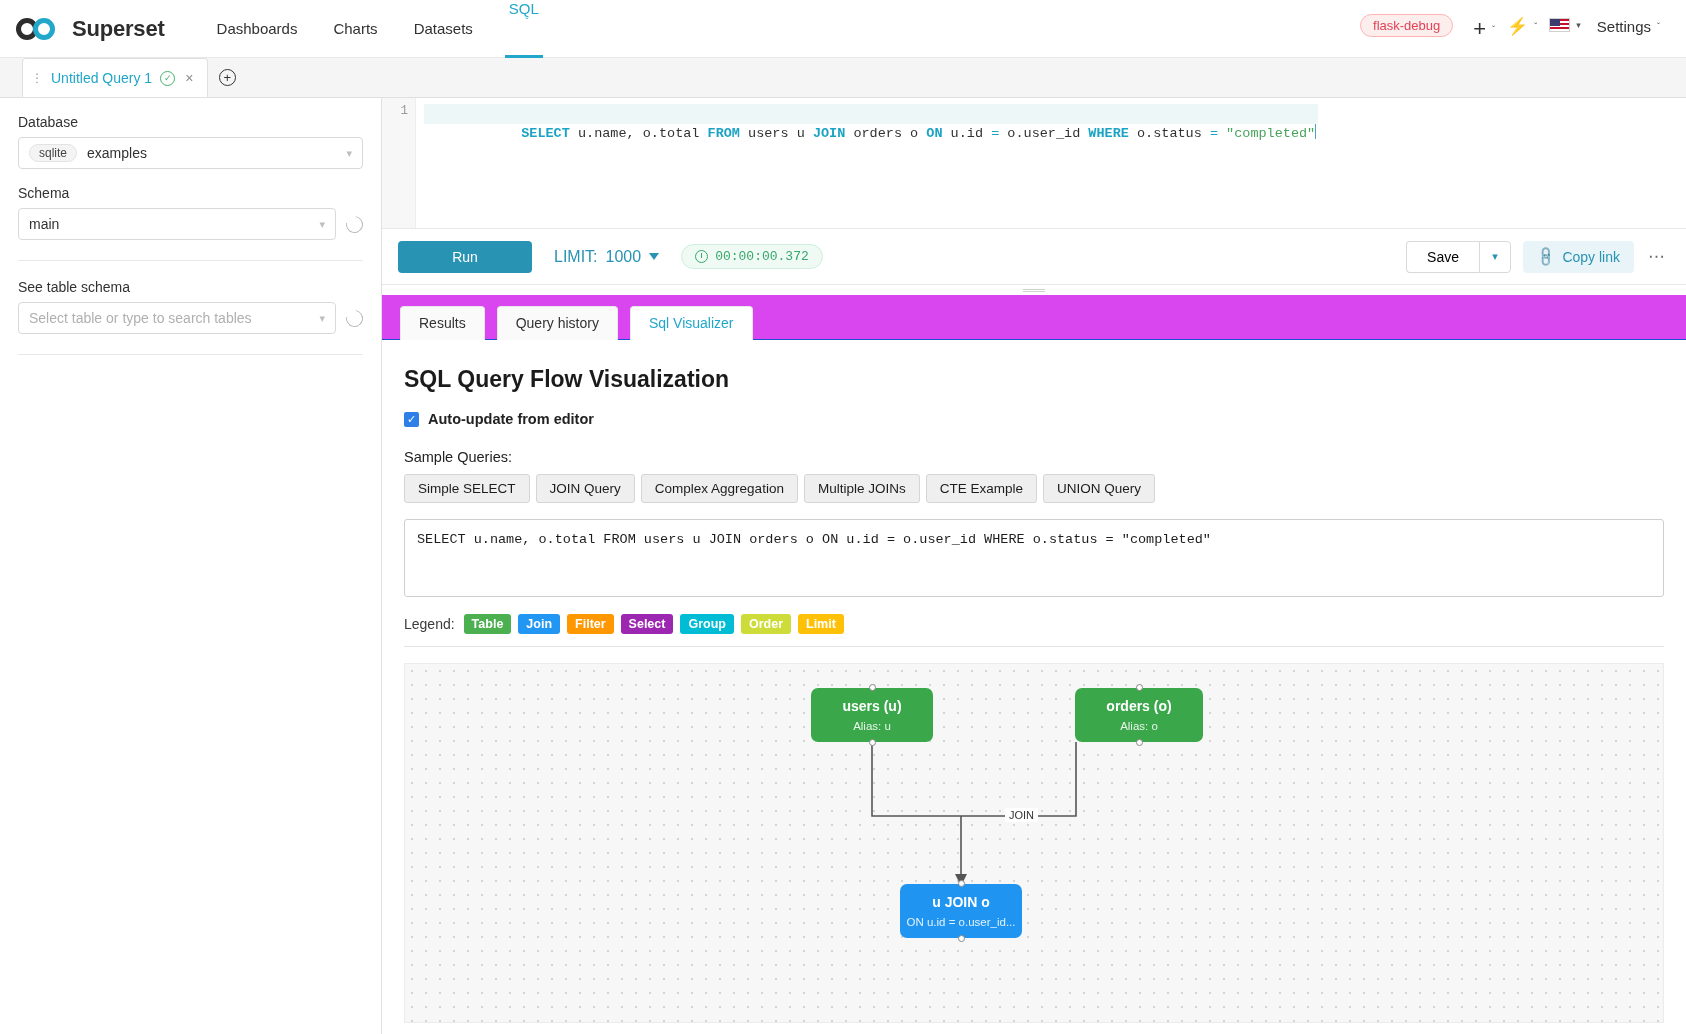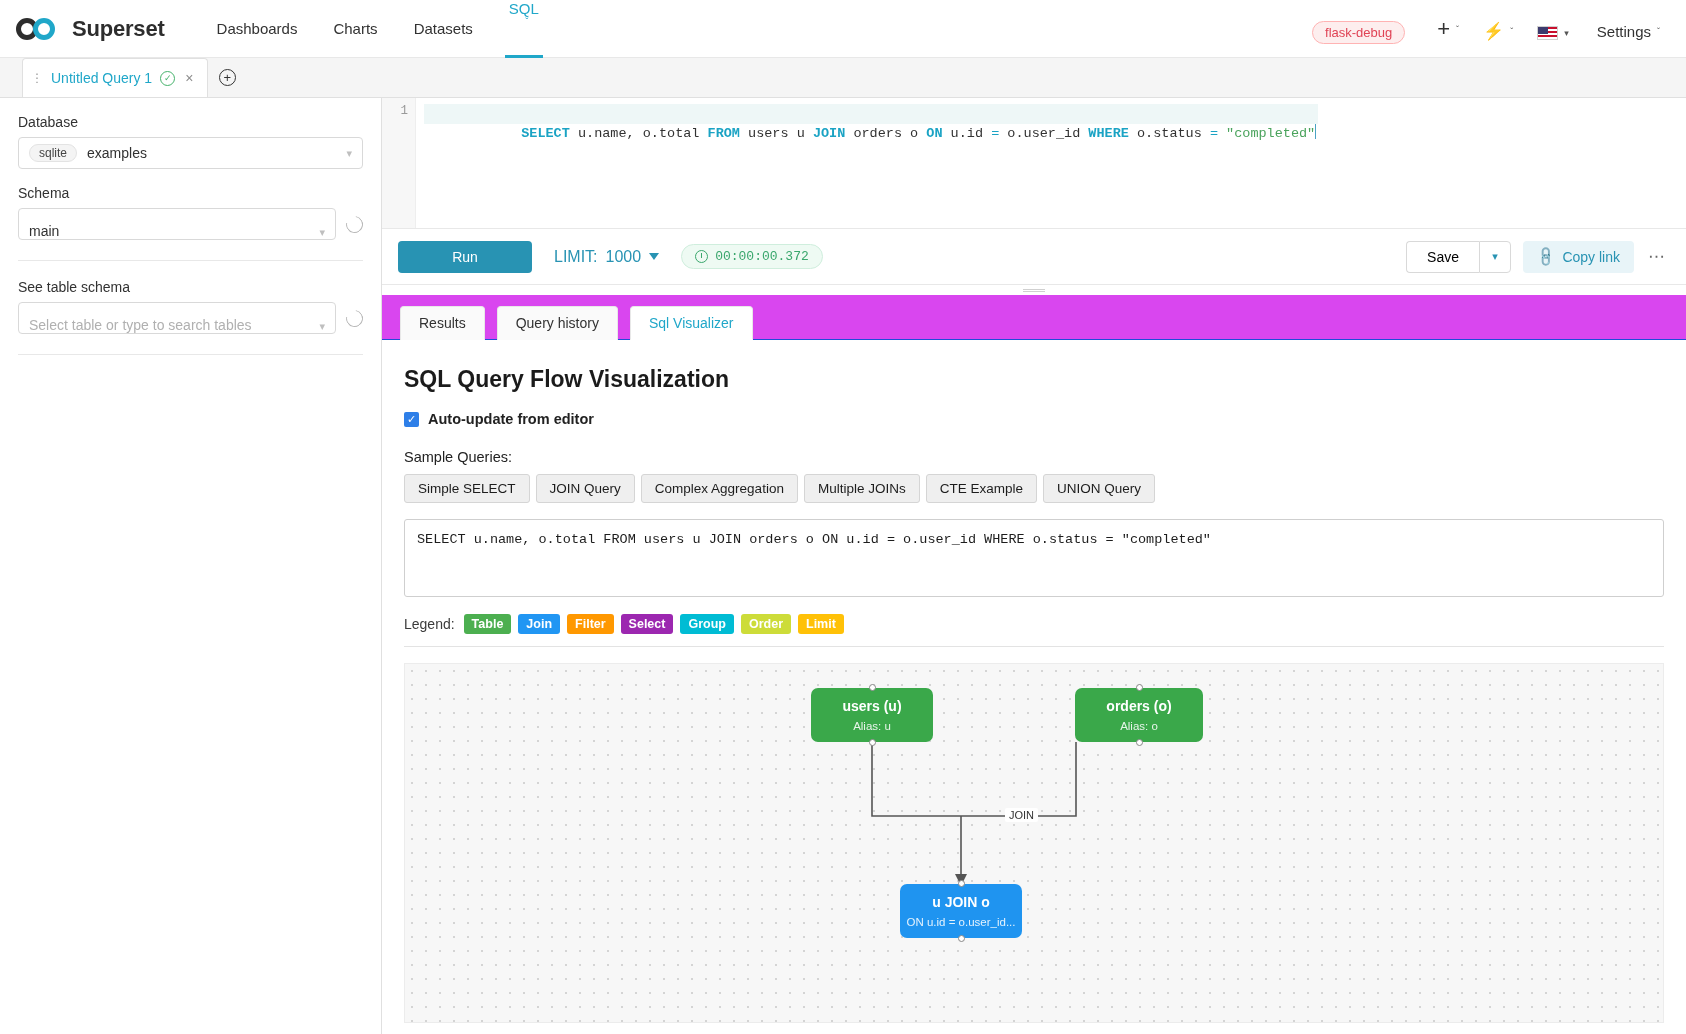--- a/index.html
+++ b/index.html
@@ -37,21 +37,21 @@
     padding: 0 18px; height: 58px; display: flex; align-items: center;
     font-size: 15px; color: #323232; cursor: pointer; position: relative;
   }
   .nav-link.active { color: #20a7c9; flex-direction: column; }
   .nav-link.active::after {
     content: ""; position: absolute; left: 14px; right: 14px; bottom: 0;
     height: 3px; background: #20a7c9;
   }
   .caret { font-size: 10px; margin-left: 6px; color: #8c8c8c; }
   .nav-link.active .caret { color: #20a7c9; }
-  .nav-right { margin-left: auto; display: flex; align-items: flex-end; gap: 12px; }
+  .nav-right { margin-left: auto; display: flex; align-items: flex-start; gap: 0; }
   .debug-badge {
     border: 1px solid #ffb3b3; background: #fdeeee; color: #e04355;
     border-radius: 12px; padding: 3px 12px; font-size: 13px; margin-right: 14px;
   }
   .icon-btn {
     display: flex; align-items: center; gap: 6px; padding: 4px 6px;
     cursor: pointer; color: #323232;
   }
   .icon-plus { font-size: 22px; line-height: 1; font-weight: 300; }
   .icon-bolt { font-size: 17px; line-height: 1; }
@@ -106,21 +106,21 @@
     display: flex; align-items: center; padding: 0 10px; cursor: pointer; position: relative;
   }
   .select-value { font-size: 14px; color: #323232; }
   .select-value.placeholder { color: #b0b0b0; }
   .chev { margin-left: auto; color: #bfbfbf; font-size: 11px; }
   .db-chip {
     background: #f4f4f4; border: 1px solid #e3e3e3; border-radius: 11px;
     font-size: 12px; padding: 1px 9px; color: #444; margin-right: 10px;
   }
   .row-with-refresh { display: flex; align-items: center; gap: 10px; }
-  .row-with-refresh .select-box { flex: 1; align-items: flex-end; }
+  .row-with-refresh .select-box { flex: 1; }
   .refresh {
     width: 17px; height: 17px; border: 1.6px solid #b8b8b8; border-radius: 50%;
     border-top-color: transparent; transform: rotate(-35deg); cursor: pointer; flex-shrink: 0;
   }
   .gap-16 { height: 16px; }
   .divider { height: 1px; background: #e8e8e8; margin: 20px 0 18px 0; }
 
   
   .right-panel { flex: 1; display: flex; flex-direction: column; min-width: 0; }
   .editor-wrap { background: #fff; border-bottom: 1px solid #e8e8e8; }

